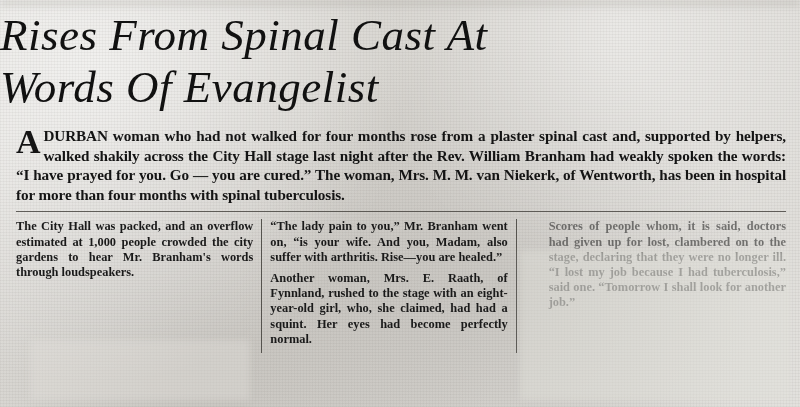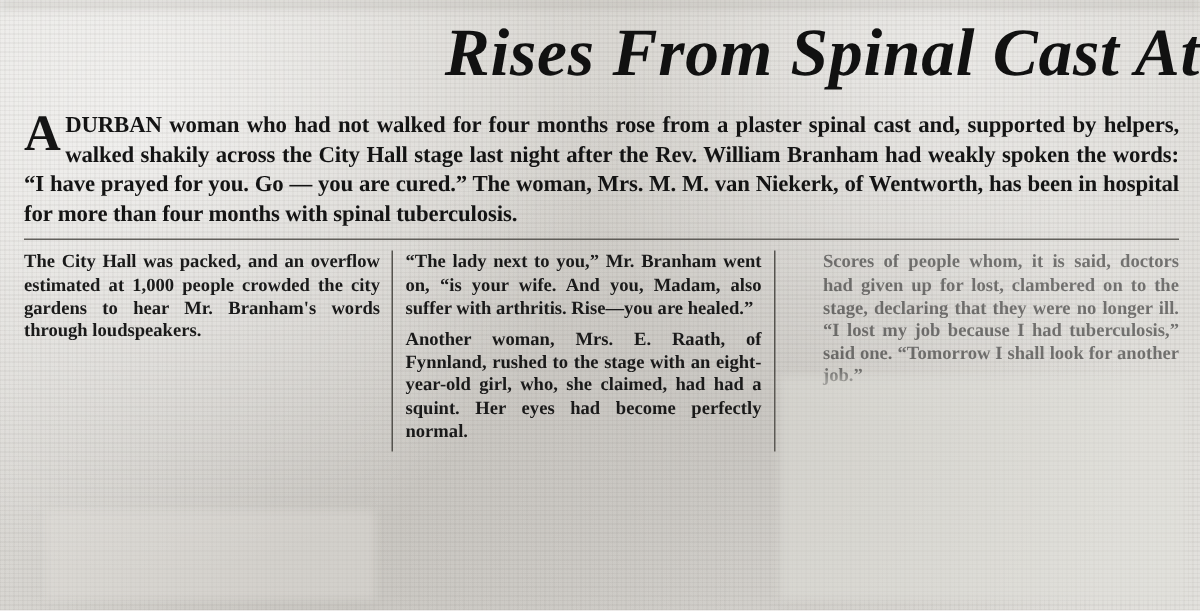--- a/index.html
+++ b/index.html
@@ -39,24 +39,24 @@
       repeating-linear-gradient(90deg, rgba(90,85,80,0.045) 0px, rgba(90,85,80,0.045) 1px, rgba(255,255,255,0) 1px, rgba(255,255,255,0) 3px);
     pointer-events: none;
   }
   .layer {
     position: relative;
     z-index: 3;
   }
 
   
   .headline {
-    text-align: right;
+    text-align: left;
     font-family: "Liberation Serif", serif;
     font-style: italic;
-    font-weight: bold;
+    font-weight: normal;
     color: #111;
     letter-spacing: 0.5px;
   }
   .headline .hl-line {
     display: block;
     white-space: nowrap;
   }
   .hl-line-1 {
     font-size: 45px;
     line-height: 50px;
@@ -143,36 +143,37 @@
 <div id="page">
 
   <div class="smudge" id="smudge-3"></div>
   <div class="smudge" id="smudge-1"></div>
   <div class="smudge" id="smudge-2"></div>
 
   <div class="layer">
 
     <div class="headline">
       <span class="hl-line hl-line-1">Rises From Spinal Cast At</span>
+      <span class="hl-line hl-line-2">Words Of Evangelist</span>
     </div>
 
     <div class="lead">
       <span class="dropcap">A</span><span> DURBAN woman who had not walked for four months rose from a plaster spinal cast and, supported by helpers, walked shakily across the City Hall stage last night after the Rev. William Branham had weakly spoken the words: “I have prayed for you.  Go — you are cured.”   The woman, Mrs. M. M. van Niekerk, of Wentworth, has been in hospital for more than four months with spinal tuberculosis.</span>
     </div>
 
     <div class="rule"></div>
 
     <div class="columns">
 
       <div class="col">
         <p class="b">The City Hall was packed, and an overflow estimated at 1,000 people crowded the city gardens to hear Mr. Branham's words through loudspeakers.</p>
       </div>
 
       <div class="col">
-        <p class="b">“The lady next to you,” Mr. Branham went on, “is your wife.  And you, Madam, also suffer with arthritis.  Rise—you are healed.”</p>
+        <p class="b">“The lady pain to you,” Mr. Branham went on, “is your wife.  And you, Madam, also suffer with arthritis.  Rise—you are healed.”</p>
         <p class="b">Another woman, Mrs. E. Raath, of Fynnland, rushed to the stage with an eight-year-old girl, who, she claimed, had had a squint.  Her eyes had become perfectly normal.</p>
       </div>
 
       <div class="col">
         <p class="b fade-lighter">Scores of people whom, it is said, doctors had given up for lost, clambered on to the stage, declaring that they were no longer ill.  “I lost my job because I had tuberculosis,” said one.  “Tomorrow I shall look for another job.”</p>
       </div>
 
     </div>
 
   </div>

